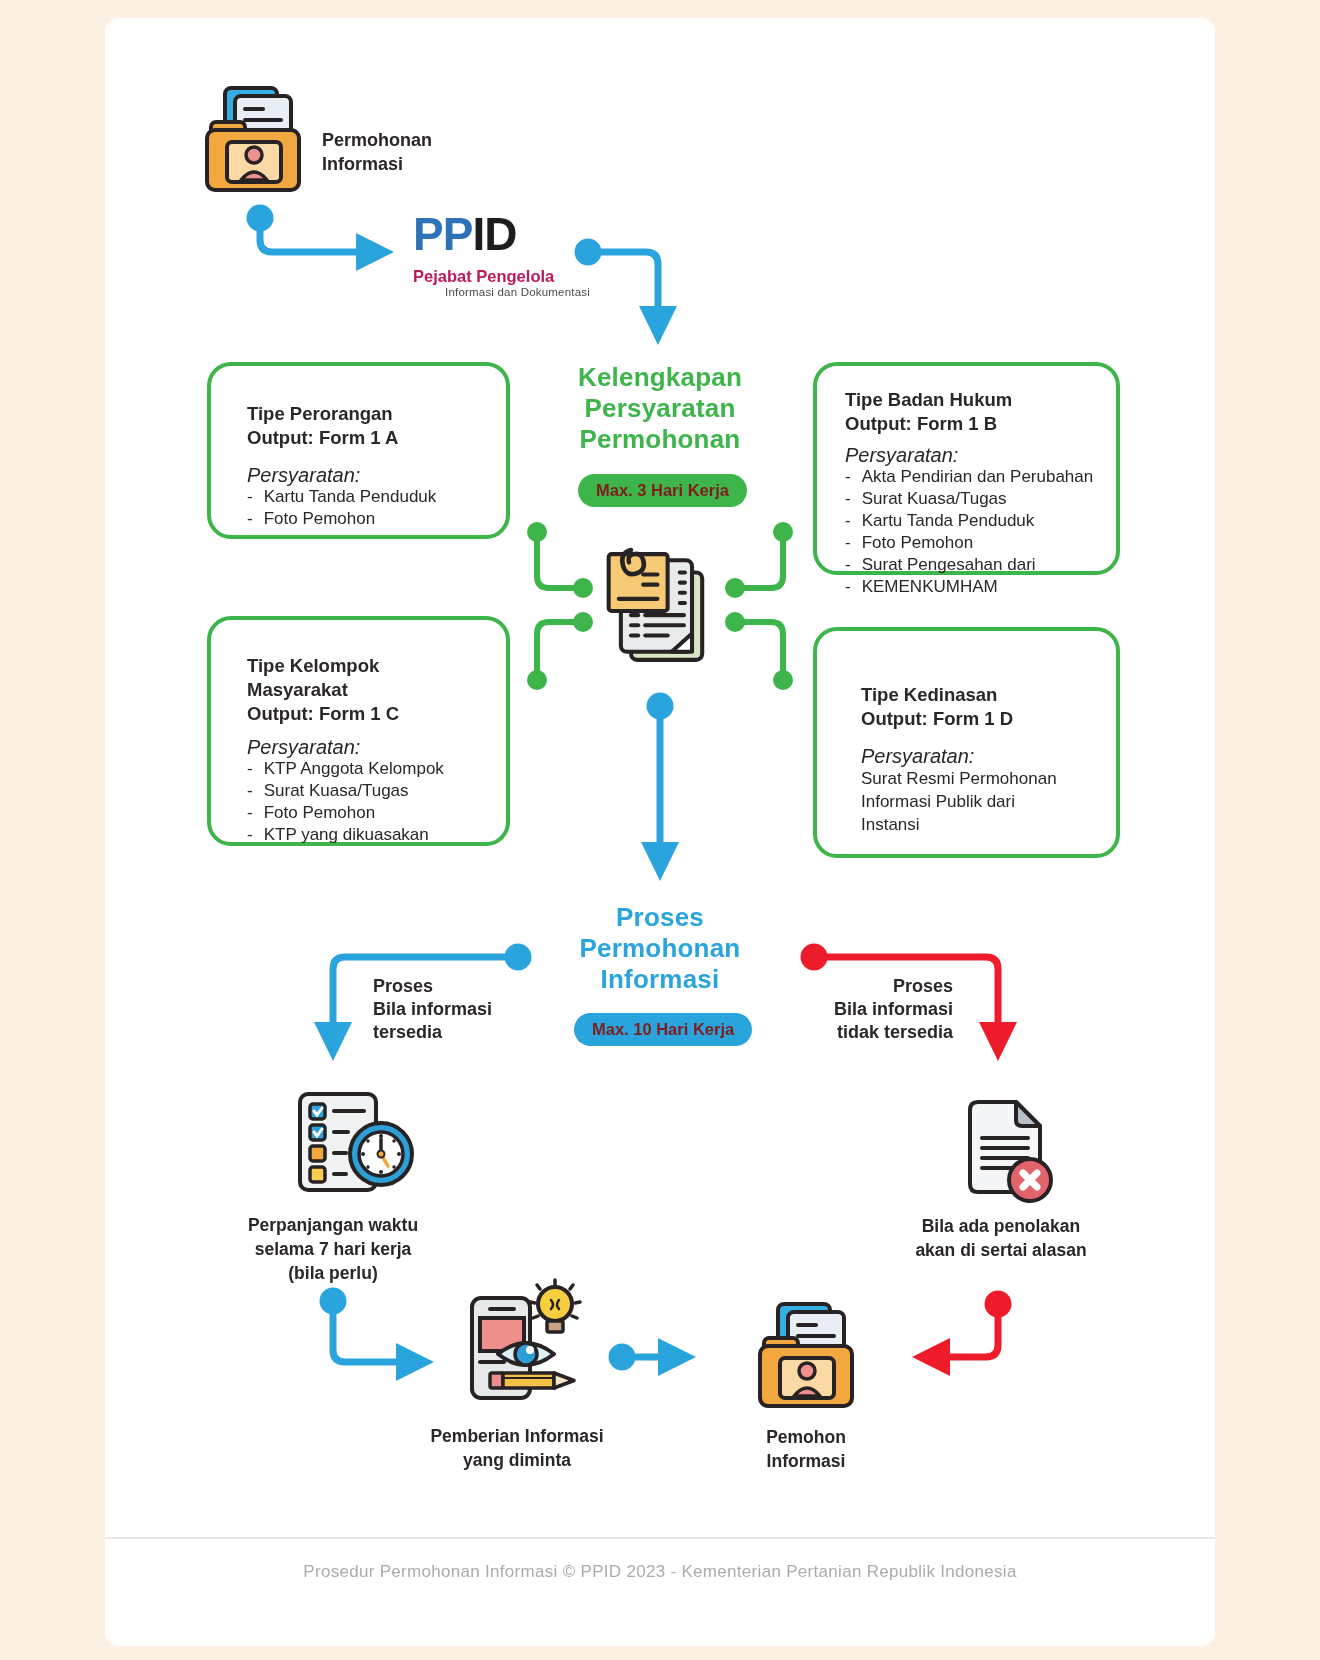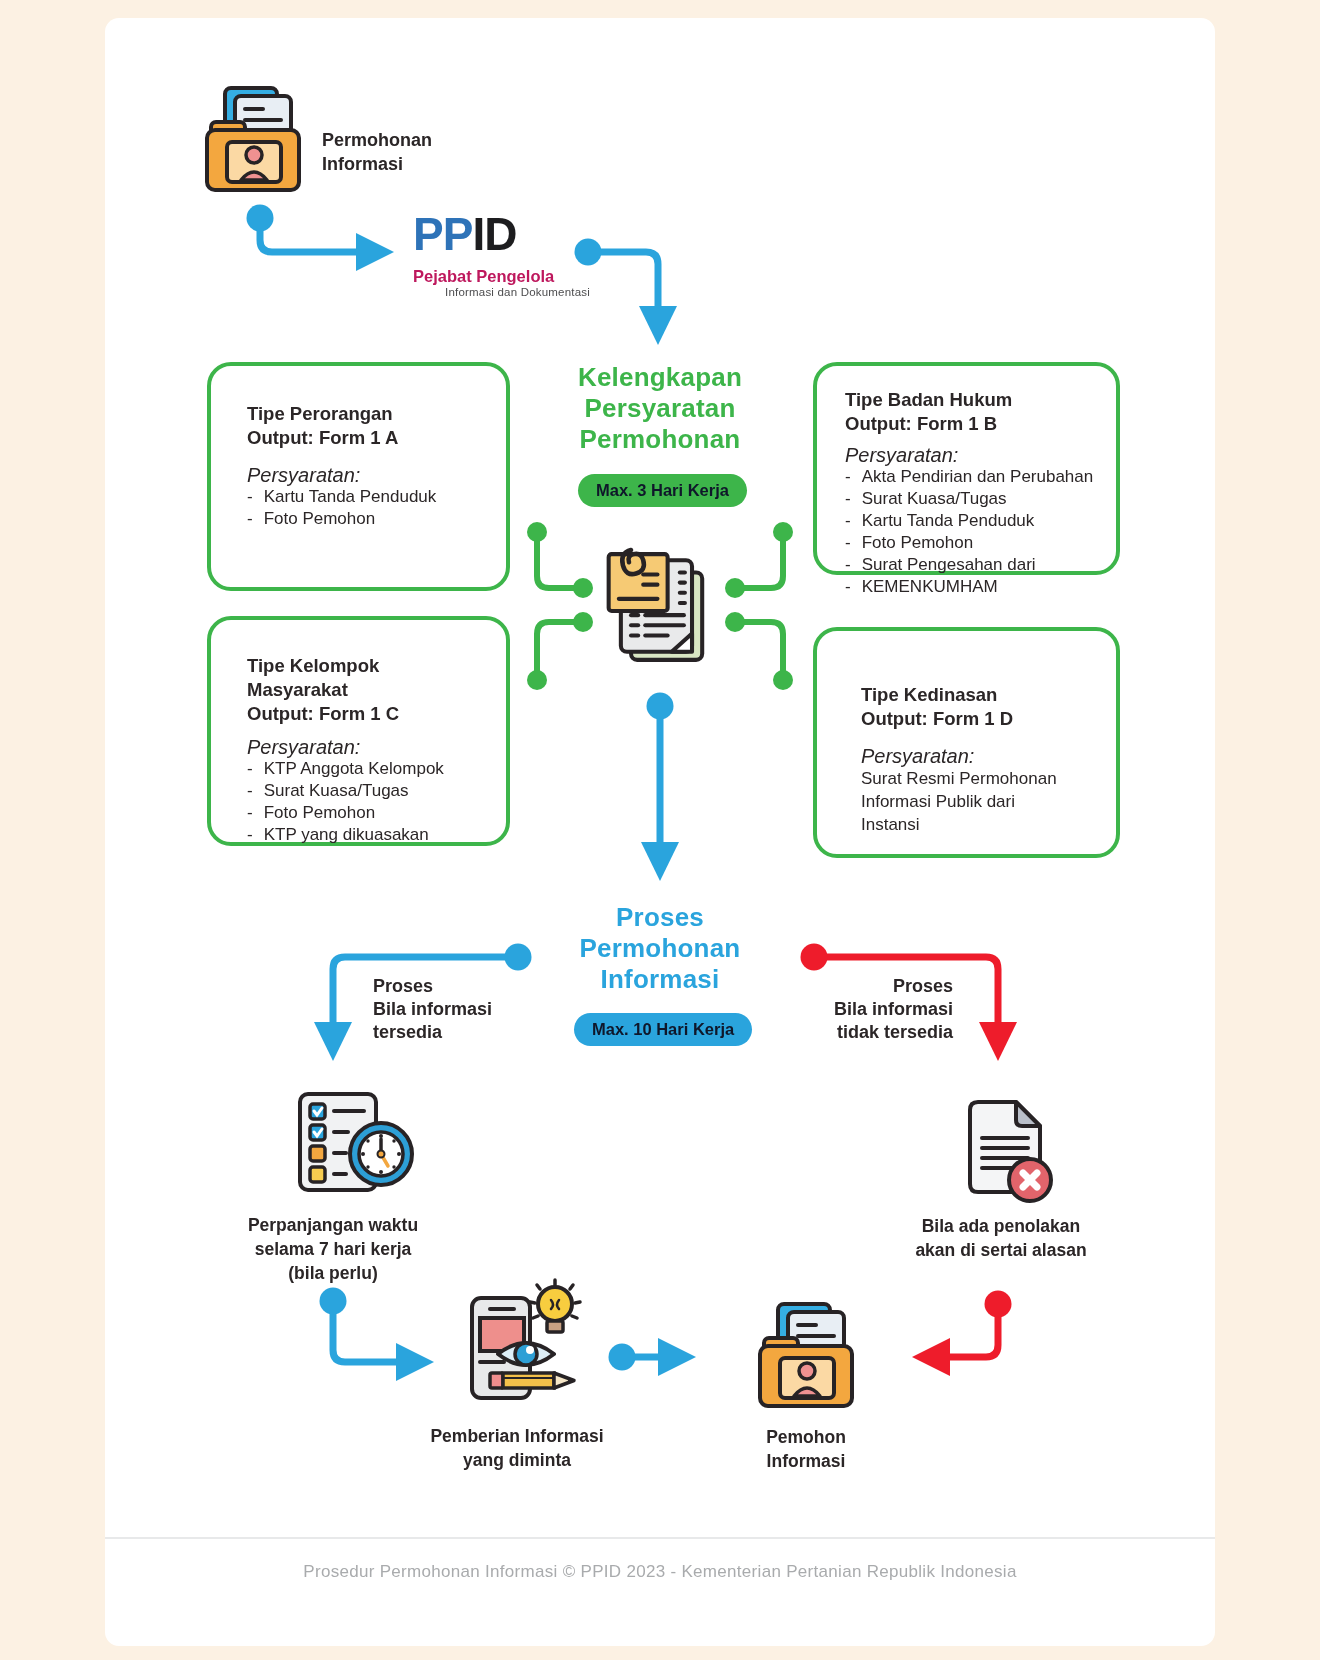--- a/index.html
+++ b/index.html
@@ -5,21 +5,21 @@
   html,body{margin:0;padding:0;background:#fcf1e3;}
   .canvas{position:relative;width:1320px;height:1660px;background:#fcf1e3;overflow:hidden;
           font-family:"Liberation Sans",sans-serif;color:#2b2627;}
   .card{position:absolute;left:105px;top:18px;width:1110px;height:1628px;background:#ffffff;border-radius:14px;}
   .abs{position:absolute;}
   .lines div{white-space:nowrap;}
   
   .stage-title{width:260px;text-align:center;font-weight:bold;font-size:26px;line-height:31px;letter-spacing:.2px;}
   .stage-title.green{color:#3db54a;}
   .stage-title.blue{color:#2aa4dd;}
-  .badge{color:#0f172a;font-weight:bold;font-size:16.5px;text-align:center;border-radius:17px;padding:7px 18px;white-space:nowrap;}
+  .badge{color:#7f1d1d;font-weight:bold;font-size:16.5px;text-align:center;border-radius:17px;padding:7px 18px;white-space:nowrap;}
   .badge.green{background:#3db54a;}
   .badge.blue{background:#2aa4dd;}
   
   .req-box{border:4px solid #3db54a;border-radius:24px;background:#fff;box-sizing:border-box;}
   .req-title{font-size:18.5px;font-weight:bold;line-height:24px;}
   .req-label{font-size:20px;line-height:22px;margin-top:14px;font-style:italic;}
   .req-items{font-size:17px;line-height:22px;}
   .req-item{display:flex;}
   .req-item::before{content:"-";margin-right:11px;}
   .req-body{font-size:17px;line-height:23px;}
@@ -121,21 +121,21 @@
     <div class="logo-sub2">Informasi dan Dokumentasi</div>
   </div>
 
   <div class="abs stage-title green lines" style="left:530px;top:362px;">
     <div>Kelengkapan</div>
     <div>Persyaratan</div>
     <div>Permohonan</div>
   </div>
   <div class="abs badge green" style="left:578px;top:474px;">Max. 3 Hari Kerja</div>
 
-  <div class="abs req-box" style="left:207px;top:362px;width:303px;height:229px;padding:36px 24px 10px 36px;">
+  <div class="abs req-box" style="left:207px;top:362px;width:303px;height:177px;padding:36px 24px 10px 36px;">
     <div class="req-title lines">
       <div>Tipe Perorangan</div>
       <div>Output: Form 1 A</div>
     </div>
     <div class="req-label">Persyaratan:</div>
     <div class="req-items">
       <div class="req-item">Kartu Tanda Penduduk</div>
       <div class="req-item">Foto Pemohon</div>
     </div>
   </div>

